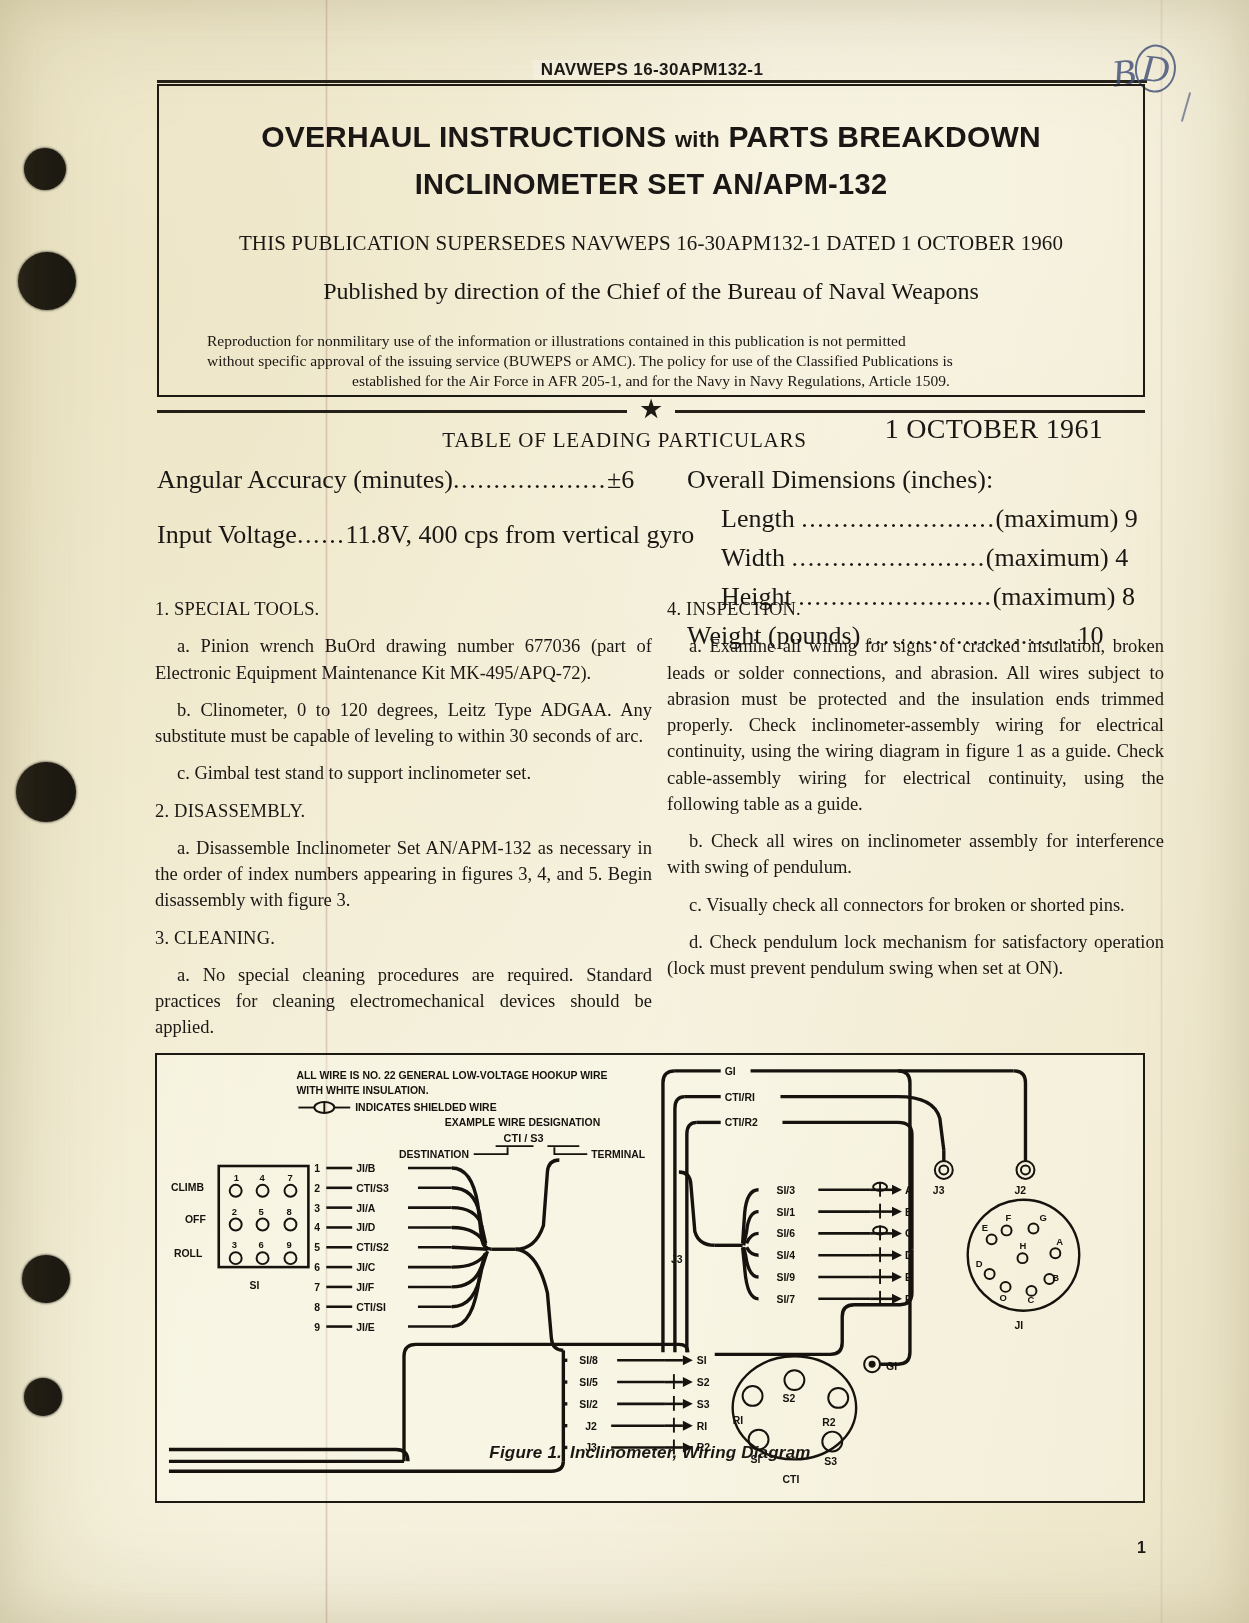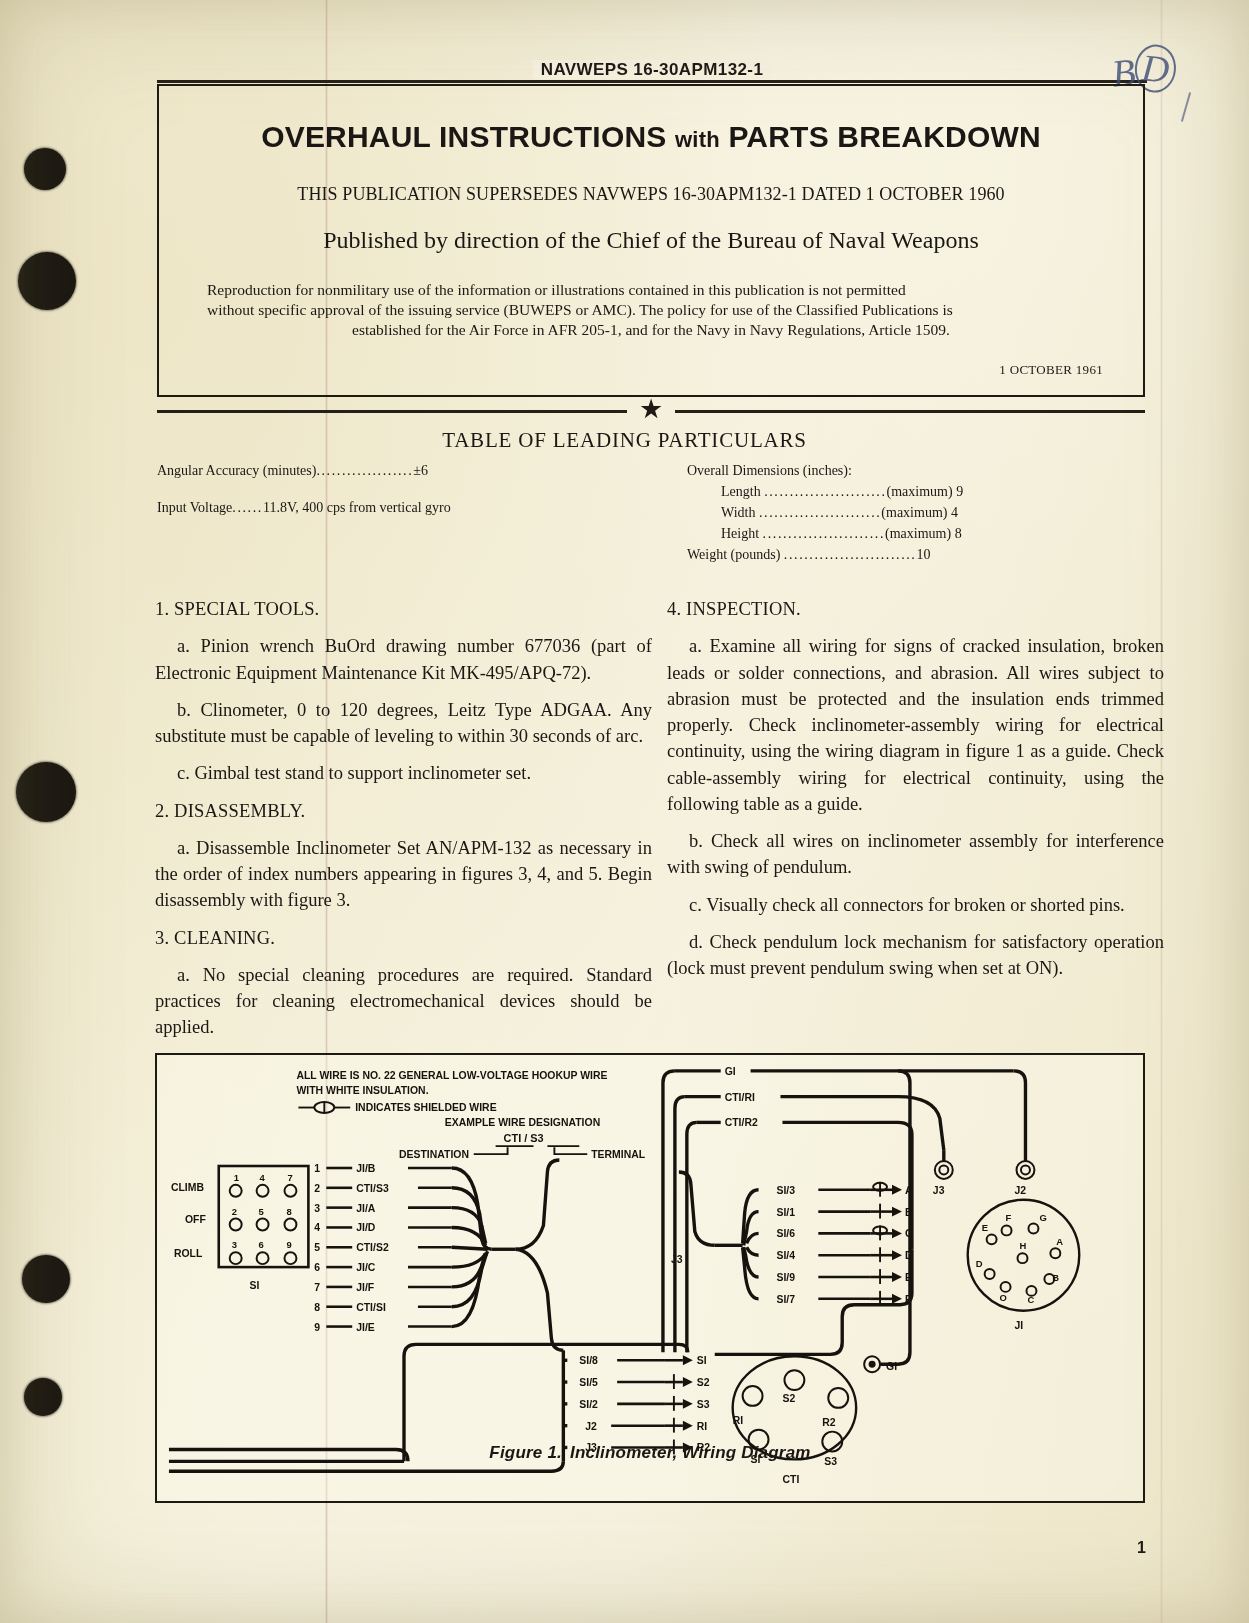--- a/index.html
+++ b/index.html
@@ -71,32 +71,32 @@
   .t-main{
     text-align:center;font-family:"Liberation Sans",sans-serif;font-weight:bold;
     font-size:30px;letter-spacing:.2px;margin-top:34px;
   }
   .t-main .with{font-size:22px;font-weight:bold;}
   .t-sub{
     text-align:center;font-family:"Liberation Sans",sans-serif;font-weight:bold;
     font-size:29px;margin-top:14px;letter-spacing:.3px;
   }
   .t-super{
-    text-align:center;font-size:18px;margin-top:30px;letter-spacing:.1px;
+    text-align:center;font-size:21px;margin-top:30px;letter-spacing:.1px;
   }
   .t-pub{
     text-align:center;font-size:24px;margin-top:22px;
   }
   .t-repro{
     margin:26px 48px 0 48px;text-align:justify;font-size:15.5px;line-height:1.30;
   }
   .t-repro .l{display:block;}
   .t-repro .c{display:block;text-align:center;}
   .t-date{
-    text-align:right;margin:22px 40px 0 0;font-size:13px;letter-spacing:.3px;
+    text-align:right;margin:22px 40px 0 0;font-size:28px;letter-spacing:.3px;
   }
 
   
   .stardiv{position:absolute;left:157px;top:400px;width:988px;height:22px;}
   .stardiv .line{position:absolute;top:10px;height:2.5px;background:#241f17;}
   .stardiv .l1{left:0;width:470px;}
   .stardiv .l2{right:0;width:470px;}
   .star{
     position:absolute;left:50%;top:-2px;transform:translateX(-50%);
     font-size:27px;line-height:22px;color:#1d1a14;
@@ -104,21 +104,21 @@
 
   
   .tlp-title{
     position:absolute;left:0;right:0;top:428px;text-align:center;
     font-size:21px;letter-spacing:.8px;
   }
   .tlp{position:absolute;left:157px;top:460px;width:1000px;}
   .tlp-col{position:absolute;top:0;}
   .tlp-left{left:0;width:500px;}
   .tlp-right{left:530px;width:490px;}
-  .tlp-row{font-size:14px;line-height:1.5;white-space:nowrap;}
+  .tlp-row{font-size:26px;line-height:1.5;white-space:nowrap;}
   .tlp-row.sp{margin-top:16px;}
   .tlp-ind{padding-left:34px;}
   .dots{letter-spacing:1.6px;}
 
   
   .col{position:absolute;top:596px;width:497px;font-size:18.5px;line-height:1.42;}
   .col-l{left:155px;}
   .col-r{left:667px;}
   .sec-head{margin:0 0 11px 0;font-size:18.5px;letter-spacing:.2px;}
   .para{margin:0 0 11px 0;text-align:justify;text-indent:22px;}
@@ -177,20 +177,21 @@
     <span>B</span><span class="circ">D</span>
   </div>
   <div class="handslash"></div>
 
   <div class="titlebox">
     <div class="t-main">
       <span>OVERHAUL INSTRUCTIONS</span>
       <span class="with">with</span>
       <span>PARTS BREAKDOWN</span>
     </div>
+    <div class="t-sub">INCLINOMETER SET AN/APM-132</div>
     <div class="t-super">THIS PUBLICATION SUPERSEDES NAVWEPS 16-30APM132-1 DATED 1 OCTOBER 1960</div>
     <div class="t-pub">Published by direction of the Chief of the Bureau of Naval Weapons</div>
     <div class="t-repro">
       <span class="l">Reproduction for nonmilitary use of the information or illustrations contained in this publication is not permitted</span>
       <span class="l">without specific approval of the issuing service (BUWEPS or AMC). The policy for use of the Classified Publications is</span>
       <span class="c">established for the Air Force in AFR 205-1, and for the Navy in Navy Regulations, Article 1509.</span>
     </div>
     <div class="t-date">1 OCTOBER 1961</div>
   </div>
 

